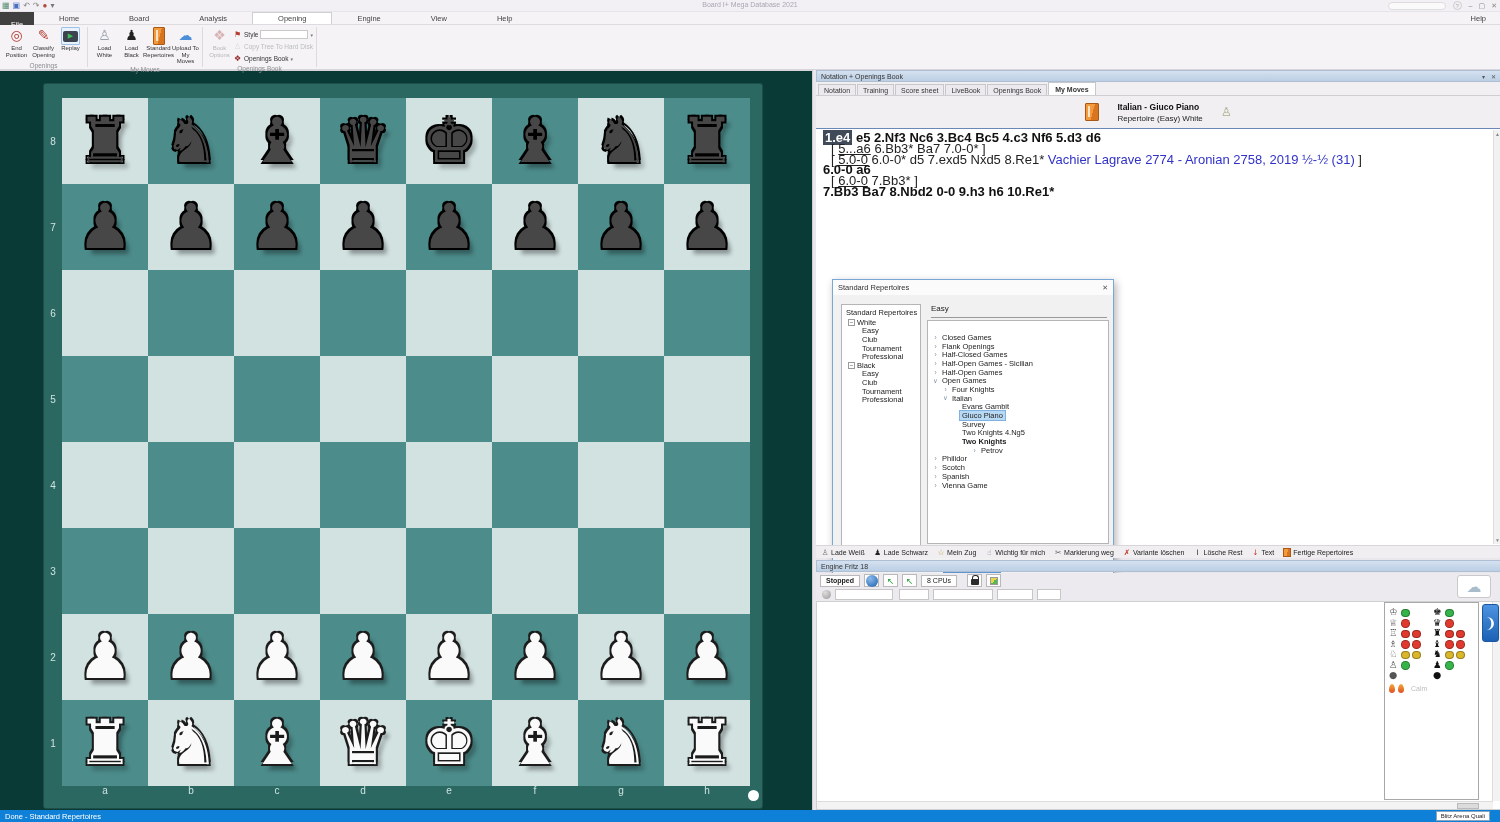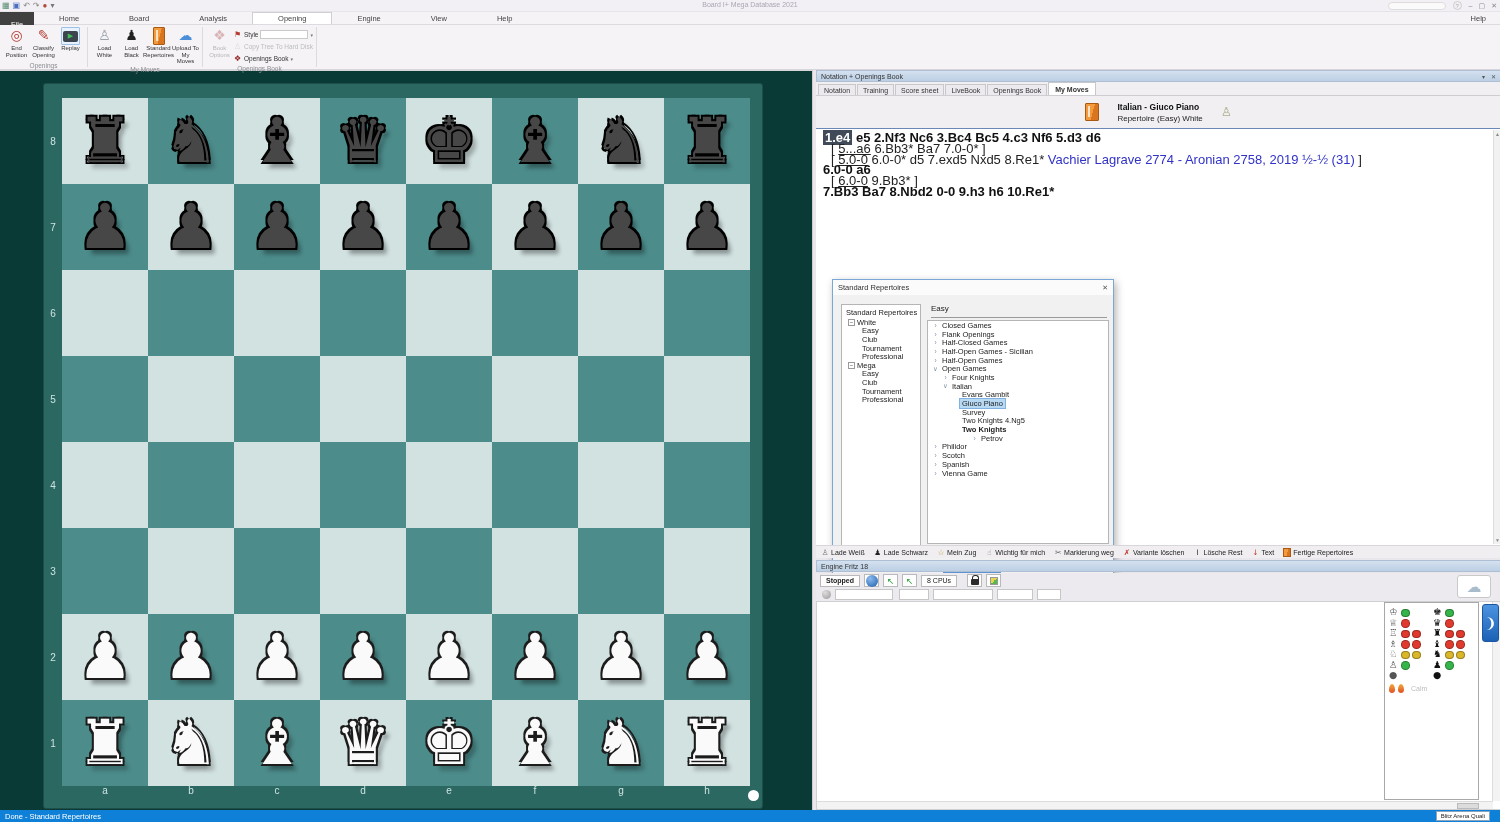--- a/index.html
+++ b/index.html
@@ -84,21 +84,21 @@
 
 #dialog{position:absolute;left:16px;top:150px;width:282px;height:295px;background:#f2f1f2;border:1px solid #7aa7d6;box-shadow:2px 3px 8px rgba(0,0,0,.3)}
 #dlg-titlebar{height:15px;background:#fbfbfc;display:flex;align-items:center;padding:0 5px;font-size:7.5px;color:#333}
 #dlg-close-x{margin-left:auto;font-size:7px;color:#555}
 #dlg-left{position:absolute;left:8px;top:24px;width:80px;height:246px;background:#fff;border:1px solid #b5b5b5;padding:2px 0;overflow:hidden}
 .ltroot{font-size:7.5px;color:#222;padding:1px 0 1px 4px}
 .ltrow{display:flex;align-items:center;height:8.6px;font-size:7.5px;color:#222;padding-left:6px}
 .ltbox{width:7px;height:7px;border:1px solid #9a9a9a;background:#fff;font-size:6px;line-height:5px;text-align:center;color:#444;margin-right:2px;flex:none}
 .ltchild{padding-left:20px}
 #dlg-right-head{position:absolute;left:98px;top:24px;width:176px;font-size:8px;color:#222;border-bottom:1px solid #9a9a9a;padding-bottom:4px}
-#dlg-right{position:absolute;left:94px;top:40px;width:182px;height:224px;background:#fff;border:1px solid #b5b5b5;padding:0 0;overflow:hidden}
+#dlg-right{position:absolute;left:94px;top:40px;width:182px;height:224px;background:#fff;border:1px solid #b5b5b5;padding:12px 0;overflow:hidden}
 .trow{display:flex;align-items:center;height:8.7px;font-size:7.5px;color:#222}
 .texp{width:9px;text-align:center;color:#7f93a8;font-size:6.5px;flex:none}
 .tlabel{padding:0 2px;white-space:nowrap}
 .tsel{background:#b8d9f4;outline:1px solid #7fb2e2}
 #dlg-close{position:absolute;left:110px;top:280px;width:58px;height:13px;background:#f4f4f4;border:1px solid #5e93cf;box-shadow:inset 0 0 0 1px #cfe0f2;font-size:7.5px;color:#222;display:flex;align-items:center;justify-content:center}
 
 
 #cmd-strip{position:absolute;left:3px;top:475px;width:685px;height:13px;background:#f0eef1;border-top:1px solid #d8d6da;display:flex;align-items:center;gap:9px;padding-left:5px}
 .cmd{display:flex;align-items:center;gap:2px;font-size:7px;color:#222;white-space:nowrap}
 .cmd .ci{font-size:7.5px;width:8px;text-align:center;font-family:"DejaVu Sans",sans-serif}
@@ -437,21 +437,21 @@
       </span>
       <span class="piece-badge">♙</span>
     </div>
 
     <div id="nt-body">
       <div>
           <div class="nline"><span class="seg-sel">1.e4</span><span class="seg-bold"> e5 2.Nf3 Nc6 3.Bc4 Bc5 4.c3 Nf6 5.d3 d6</span></div>
           <div class="nline ind"><span class="seg-n">[ </span><span class="seg-link">5...a6</span><span class="seg-n"> 6.Bb3* Ba7 7.0-0* ]</span></div>
           <div class="nline ind"><span class="seg-n">[ </span><span class="seg-link">5.0-0</span><span class="seg-n"> 6.0-0* d5 7.exd5 Nxd5 8.Re1* </span><span class="seg-blue">Vachier Lagrave 2774 - Aronian 2758, 2019 ½-½ (31)</span><span class="seg-n"> ]</span></div>
           <div class="nline"><span class="seg-bold">6.0-0 a6</span></div>
-          <div class="nline ind"><span class="seg-n">[ </span><span class="seg-link">6.0-0</span><span class="seg-n"> 9.Bb3* ]</span></div>
+          <div class="nline ind"><span class="seg-n">[ </span><span class="seg-link">6.0-0</span><span class="seg-n"> 7.Bb3* ]</span></div>
           <div class="nline"><span class="seg-bold">7.Bb3 Ba7 8.Nbd2 0-0 9.h3 h6 10.Re1*</span></div>
         </div>
       <div class="vscroll">
           <span>▲</span>
           <span>▼</span>
         </div>
 
       <div id="dialog">
         <div id="dlg-titlebar">
           <span>Standard Repertoires</span>
@@ -470,21 +470,21 @@
               <span>Club</span>
             </div>
             <div class="ltrow ltchild">
               <span>Tournament</span>
             </div>
             <div class="ltrow ltchild">
               <span>Professional</span>
             </div>
             <div class="ltrow">
               <span class="ltbox">−</span>
-              <span>Mega</span>
+              <span>Black</span>
             </div>
             <div class="ltrow ltchild">
               <span>Easy</span>
             </div>
             <div class="ltrow ltchild">
               <span>Club</span>
             </div>
             <div class="ltrow ltchild">
               <span>Tournament</span>
             </div>

